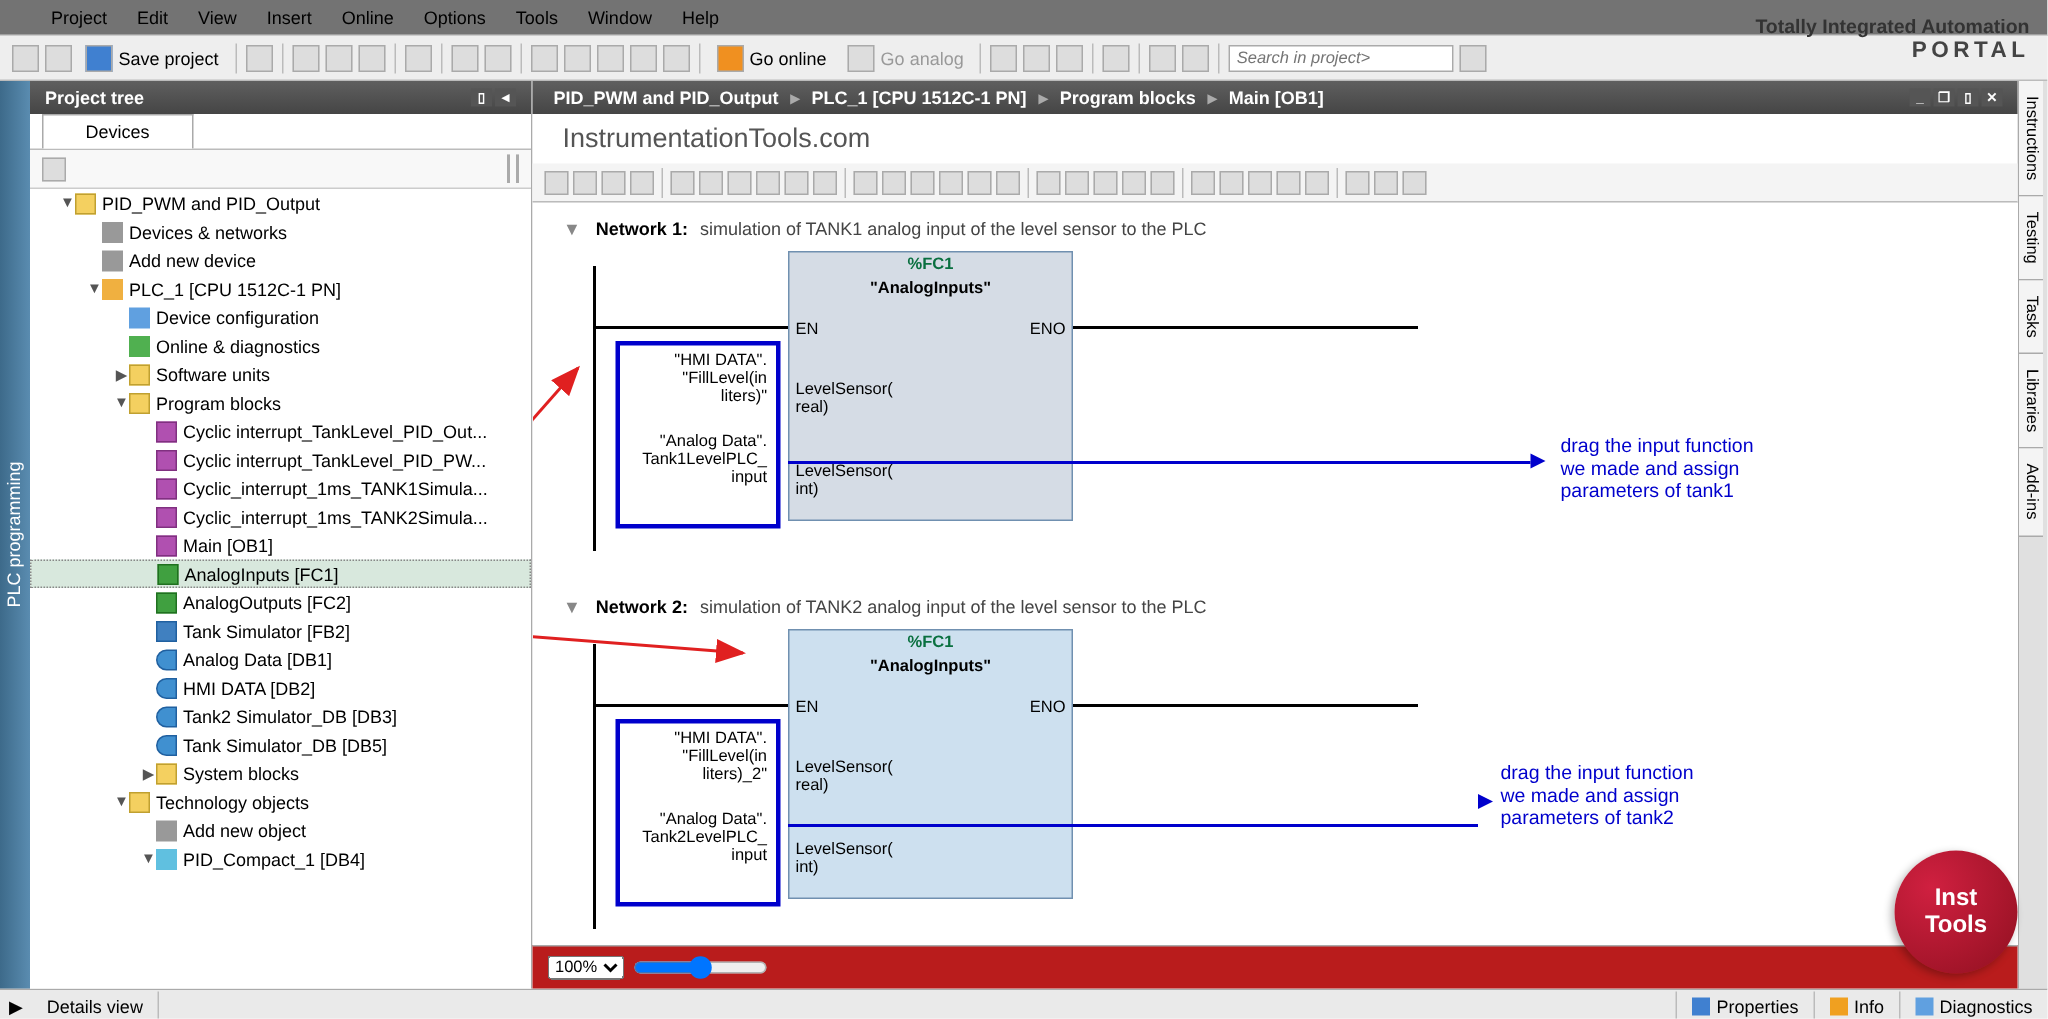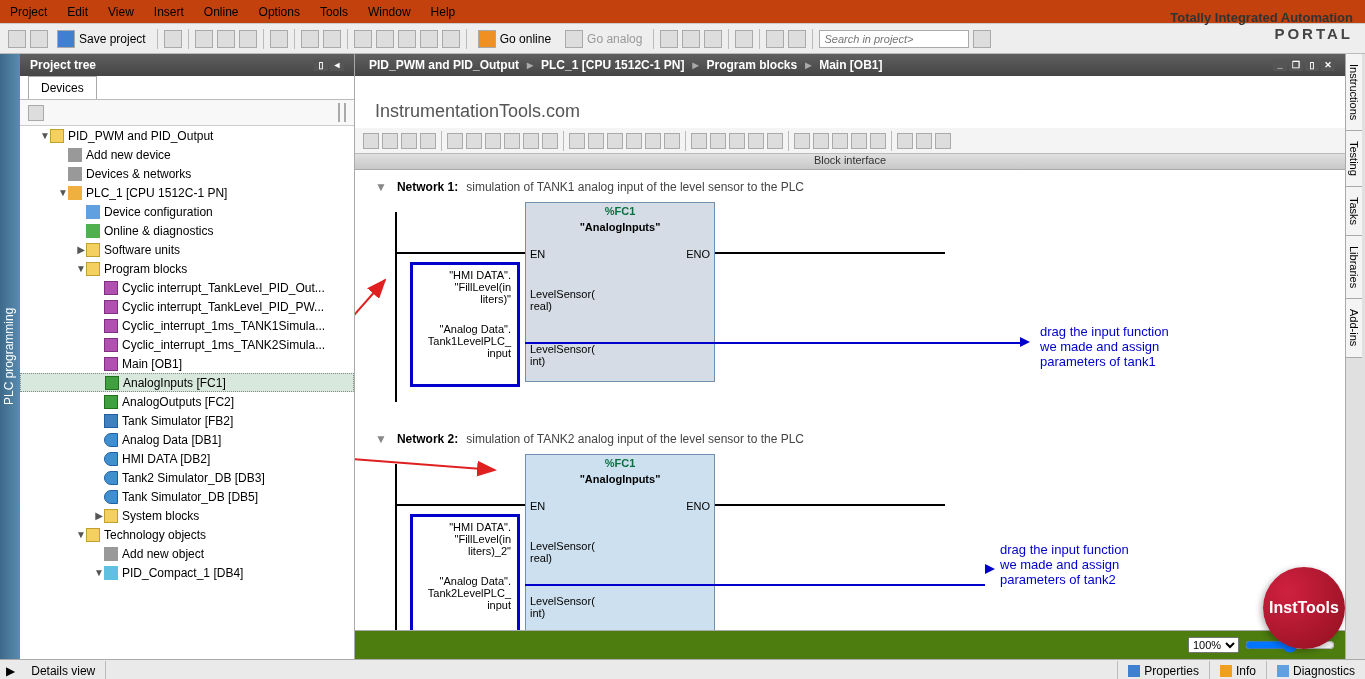--- a/index.html
+++ b/index.html
@@ -1,19 +1,19 @@
 <!DOCTYPE html>
 <html><head>
 <meta charset="utf-8">
 <style>
 * { box-sizing: border-box; margin: 0; padding: 0; font-family: Arial, sans-serif; }
 body { width: 1365px; height: 679px; background: #f0f0f0; overflow: hidden; position: relative; }
 
 
-.menubar { height: 24px; background: #c2410c; display: flex; align-items: center; padding: 0 0; font-size: 12px; border-bottom: 1px solid #ccc; }
+.menubar { height: 24px; background: #737373; display: flex; align-items: center; padding: 0 24px; font-size: 12px; border-bottom: 1px solid #ccc; }
 .menubar span { padding: 0 10px; cursor: default; }
 .brand { position: absolute; right: 12px; top: 10px; text-align: right; font-size: 13px; font-weight: bold; color: #333; }
 .brand .portal { font-size: 15px; letter-spacing: 3px; color: #444; }
 
 
 .toolbar { height: 30px; background: #eee; border-bottom: 1px solid #bbb; display: flex; align-items: center; padding: 0 8px; gap: 4px; font-size: 12px; }
 .tb-icon { width: 18px; height: 18px; background: #ddd; border: 1px solid #aaa; display:inline-block; }
 .tb-sep { width:1px; height:20px; background:#bbb; margin:0 2px; }
 .tb-btn { display:flex; align-items:center; gap:4px; padding:2px 4px; border:1px solid transparent; }
 .search-box { width:150px; height:18px; border:1px solid #aaa; font-size:11px; padding:0 4px; color:#888; font-style:italic; }
@@ -21,21 +21,21 @@
 
 .main { display:flex; height:605px; }
 
 
 .left-tab { width: 20px; background: linear-gradient(to right,#5a8cb0,#3d6a8a); color:#fff; writing-mode: vertical-rl; transform: rotate(180deg); text-align:center; font-size:12px; padding:10px 2px; }
 
 
 .project-panel { width: 335px; background:#f8f8f8; border-right:1px solid #aaa; display:flex; flex-direction:column; }
 .panel-header { height:22px; background: linear-gradient(to bottom,#5f5f5f,#454545); color:#fff; font-size:12px; font-weight:bold; padding:3px 10px; display:flex; align-items:center; justify-content:space-between; }
 .devices-tab { height:24px; background:#fff; border-bottom:1px solid #bbb; }
-.devices-tab .tab { display:inline-block; padding:4px 12px; font-size:12px; border:1px solid #aaa; border-bottom:none; background:#fff; margin-left:8px; }
+.devices-tab .tab { display:inline-block; padding:4px 28px; font-size:12px; border:1px solid #aaa; border-bottom:none; background:#fff; margin-left:8px; }
 .tree-toolbar { height:26px; border-bottom:1px solid #ccc; display:flex; justify-content:space-between; align-items:center; padding:0 6px; }
 .tree-toolbar .mini-icon { width:16px; height:16px; background:#ddd; border:1px solid #aaa; margin:0 2px; }
 
 .tree { flex:1; overflow-y:auto; font-size:12px; background:#fff; }
 .tree-row { display:flex; align-items:center; height:19px; padding-left:6px; white-space:nowrap; }
 .tree-row.selected { background:#d8e8dd; border:1px dotted #888; }
 .indent1 { padding-left:20px; } .indent2 { padding-left:38px; } .indent3 { padding-left:56px; } .indent4 { padding-left:74px; }
 .tree-icon { width:14px; height:14px; margin-right:4px; display:inline-block; }
 .folder { background:#f4d060; border:1px solid #c0a030; }
 .block-ob { background:#b050b0; border:1px solid #803080; }
@@ -43,21 +43,21 @@
 .block-fb { background:#4080c0; border:1px solid #2060a0; }
 .block-db { background:#4090d0; border:1px solid #2060a0; border-radius:50% 0 0 50%; }
 .device { background:#999; }
 .arrow { width:10px; display:inline-block; text-align:center; color:#555; font-size:10px; }
 
 
 .editor { flex:1; display:flex; flex-direction:column; background:#fff; position:relative; }
 .editor-header { height:22px; background: linear-gradient(to bottom,#5f5f5f,#454545); color:#fff; font-size:12px; font-weight:bold; padding:3px 10px; display:flex; align-items:center; }
 .editor-header .crumb { margin:0 4px; }
 .editor-header .sep { margin:0 4px; color:#aaa; }
-.watermark { font-size:18px; color:#555; padding:6px 20px;margin-top:19px; }
+.watermark { font-size:18px; color:#555; padding:6px 20px; }
 .editor-toolbar { height:26px; border-bottom:1px solid #bbb; display:flex; align-items:center; padding:0 8px; gap:3px; background:#f4f4f4; }
 .editor-toolbar .ei { width:16px; height:16px; background:#ddd; border:1px solid #aaa; }
 .block-interface-bar { height:16px; background:linear-gradient(to bottom,#e0e0e0,#c8c8c8); text-align:center; font-size:11px; color:#333; border-bottom:1px solid #aaa; }
 
 .canvas { flex:1; background:#fff; overflow:auto; position:relative; padding:10px 20px; font-size:12px; }
 
 .network { margin-bottom:30px; }
 .net-title { font-size:12px; margin-bottom:8px; }
 .net-title b { color:#000; }
 .net-title .comment { color:#444; margin-left:8px; }
@@ -79,30 +79,30 @@
 
 .annotation { position:absolute; color:#0000cc; font-size:13px; }
 .blue-line { position:absolute; height:2px; background:#0000cc; }
 .blue-arrow { position:absolute; width:0; height:0; border-top:5px solid transparent; border-bottom:5px solid transparent; border-left:10px solid #0000cc; }
 
 
 .right-tabs { width:20px; background:#e0e0e0; border-left:1px solid #aaa; }
 .right-tabs .rtab { writing-mode:vertical-rl; font-size:11px; padding:10px 2px; border-bottom:1px solid #aaa; background:#f4f4f4; text-align:center; }
 
 
-.zoom-bar { height:20px; background:#4d7c0f; border-top:1px solid #aaa; display:flex; justify-content:flex-end; align-items:center; padding:14px 10px; font-size:11px; gap:6px; }
+.zoom-bar { height:20px; background:#b91c1c; border-top:1px solid #aaa; display:flex; justify-content:flex-start; align-items:center; padding:14px 10px; font-size:11px; gap:6px; }
 .zoom-bar select { font-size:11px; }
 
 .status-bar { height:22px; background:#eaeaea; border-top:1px solid #aaa; display:flex; align-items:center; font-size:12px; }
 .status-bar .detail-label { padding:3px 10px; border-right:1px solid #bbb; }
 .status-bar .prop-tabs { margin-left:auto; display:flex; }
 .status-bar .prop-tab { padding:3px 10px; border-left:1px solid #bbb; display:flex; align-items:center; gap:4px; }
 .prop-icon { width:12px; height:12px; display:inline-block; }
 
-.inst-logo { position:absolute; right:20px; bottom:30px; width:82px; height:82px; border-radius:50%; background:radial-gradient(circle at 30% 30%, #d02040, #901020); color:#fff; display:flex; align-items:center; justify-content:center; font-weight:bold; font-size:16px; box-shadow:-2px 2px 6px rgba(0,0,0,0.3); }
+.inst-logo { position:absolute; right:20px; bottom:30px; width:82px; height:82px; border-radius:50%; background:radial-gradient(circle at 30% 30%, #d02040, #901020); color:#fff; display:flex; flex-direction:column; align-items:center; justify-content:center; font-weight:bold; font-size:16px; box-shadow:-2px 2px 6px rgba(0,0,0,0.3); }
 
 .win-controls { display:flex; gap:2px; }
 .win-controls span { width:14px; height:12px; background:#555; color:#fff; font-size:9px; text-align:center; line-height:12px; }
 </style>
 </head>
 <body>
 
 <div class="menubar">
   <span>Project</span>
   <span>Edit</span>
@@ -186,26 +186,26 @@
     </div>
     <div class="tree">
       <div class="tree-row indent1">
           <span class="arrow">▼</span>
           <span class="tree-icon folder"></span>
           <span>PID_PWM and PID_Output</span>
         </div>
       <div class="tree-row indent2">
           <span class="arrow"></span>
           <span class="tree-icon device"></span>
+          <span>Devices &amp; networks</span>
+        </div>
+      <div class="tree-row indent2">
+          <span class="arrow"></span>
+          <span class="tree-icon device"></span>
           <span>Add new device</span>
-        </div>
-      <div class="tree-row indent2">
-          <span class="arrow"></span>
-          <span class="tree-icon device"></span>
-          <span>Devices &amp; networks</span>
         </div>
       <div class="tree-row indent2">
           <span class="arrow">▼</span>
           <span class="tree-icon" style="background:#f0b040"></span>
           <span>PLC_1 [CPU 1512C-1 PN]</span>
         </div>
       <div class="tree-row indent3">
           <span class="arrow"></span>
           <span class="tree-icon" style="background:#60a0e0"></span>
           <span>Device configuration</span>
@@ -354,21 +354,20 @@
       <span class="ei"></span>
         <span class="ei"></span>
         <span class="ei"></span>
         <span class="ei"></span>
         <span class="ei"></span>
       <span class="tb-sep"></span>
       <span class="ei"></span>
         <span class="ei"></span>
         <span class="ei"></span>
     </div>
-    <div class="block-interface-bar">Block interface</div>
 
     <div class="canvas">
 
       <div class="network">
         <div class="net-title"><span style="color:#888">▼</span> &nbsp; <b>Network 1:</b><span class="comment">simulation of TANK1 analog input of the level sensor to the PLC</span></div>
         <div class="ladder">
           <div class="rail"></div>
           <div class="hline" style="left:20px; top:50px; width:130px;"></div>
           <div class="hline" style="left:340px; top:50px; width:230px;"></div>
           <div class="fblock" style="left:150px; top:0; width:190px; height:180px; background:#d5dce5;">

